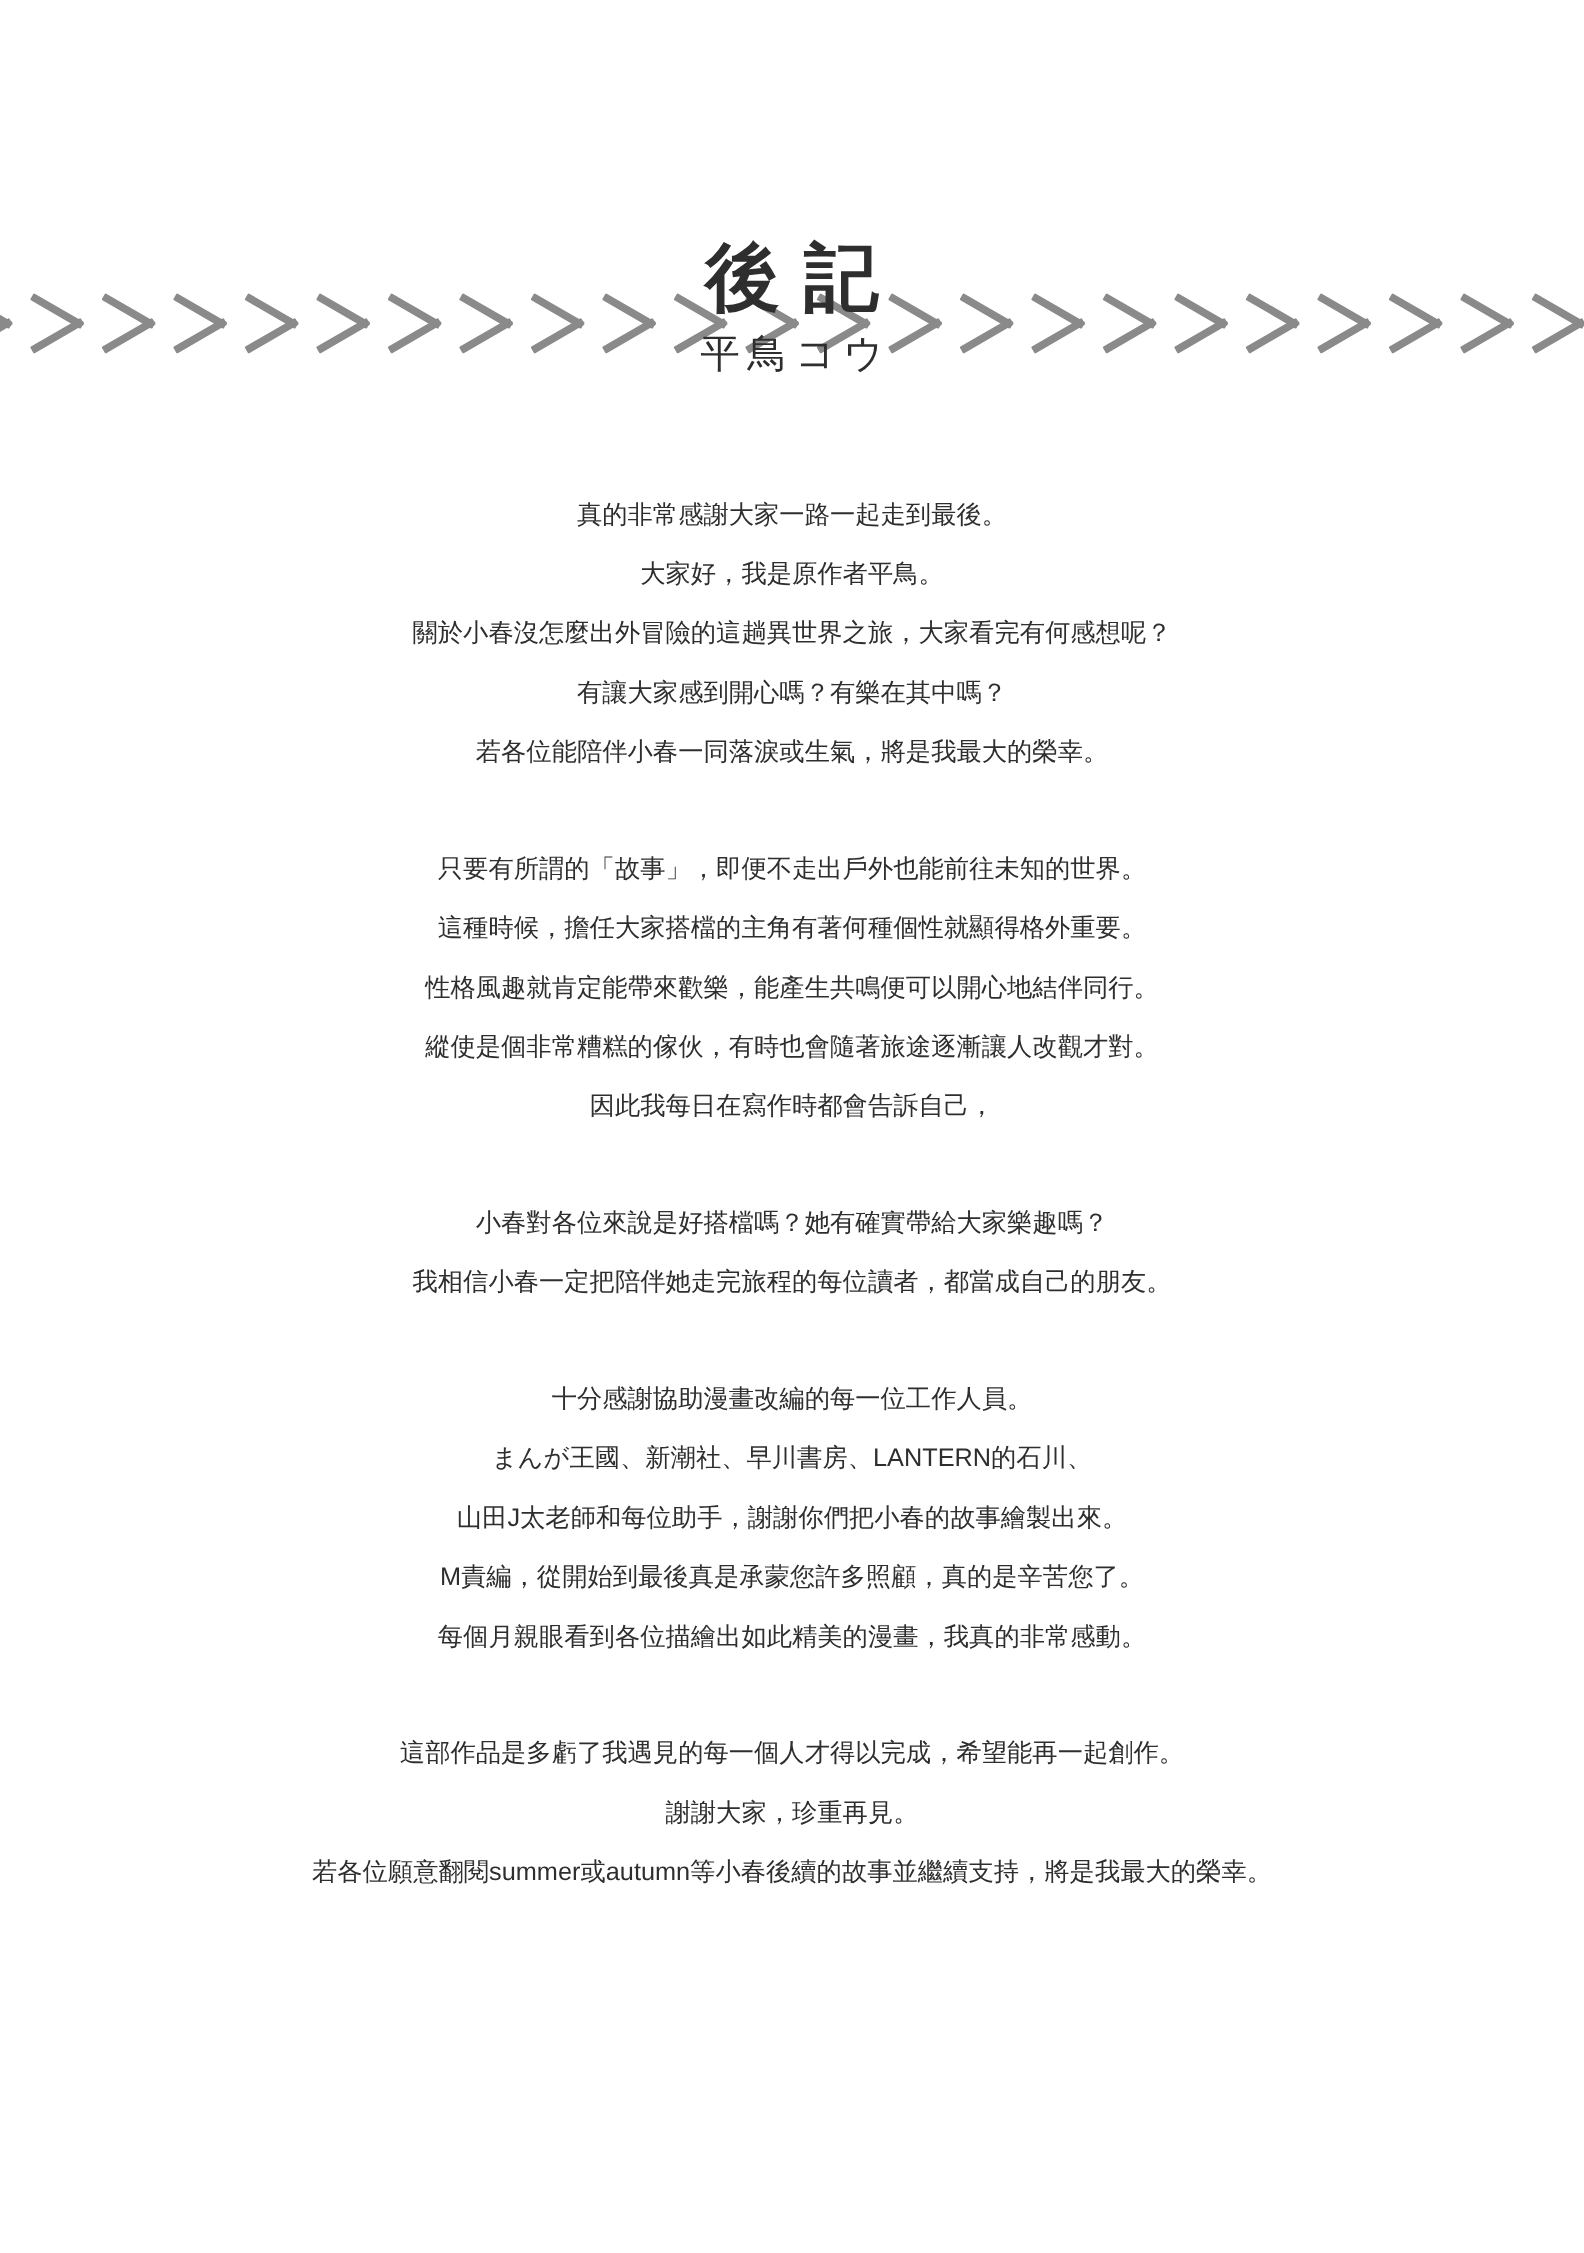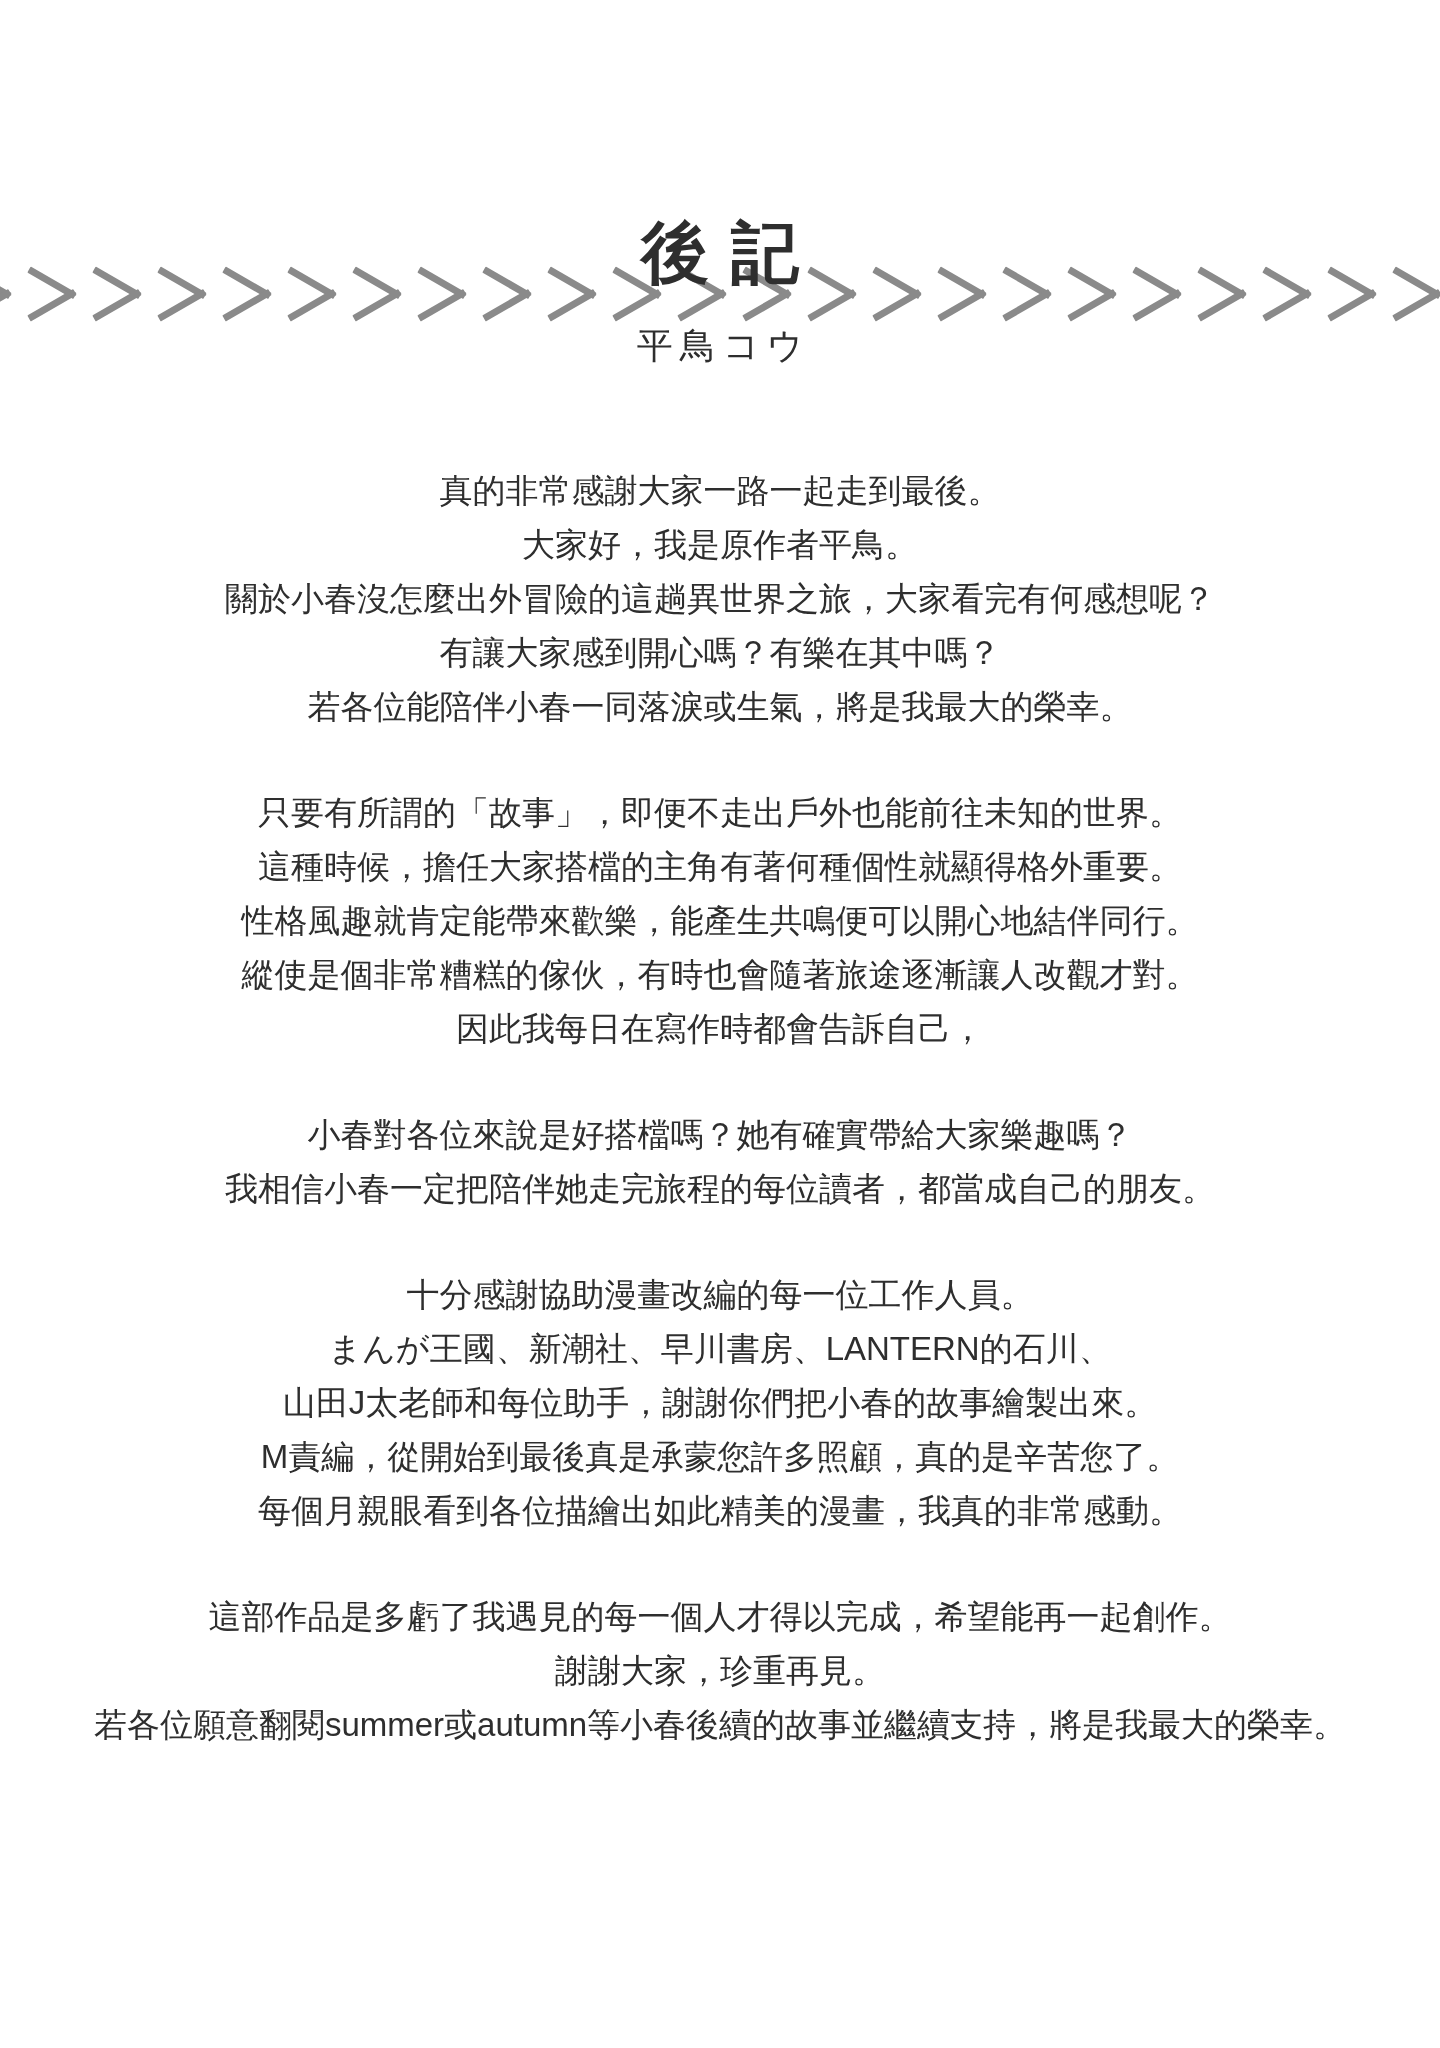--- a/index.html
+++ b/index.html
@@ -33,28 +33,28 @@
   .chev::after{bottom:2px;transform:rotate(-30deg);}
 
   .content{position:relative;text-align:center;}
   .title{
     margin:212px 14px 0;
     font-size:68px;font-weight:700;
     letter-spacing:22px;text-indent:22px;
     line-height:80px;
   }
   .author{
-    margin:32px 0 0;
+    margin:8px 0 0;
     font-size:36px;font-weight:400;
     letter-spacing:7px;text-indent:7px;
     line-height:44px;
   }
   .body-text{
     margin-top:96px;
-    font-size:33px;line-height:54px;font-weight:400;
+    font-size:23px;line-height:54px;font-weight:400;
   }
   .body-text section{margin:0 0 52px;}
   .body-text section:last-child{margin-bottom:0;}
   .line{white-space:nowrap;}
 </style>
 </head>
 <body>
 
 <div class="page">
 

